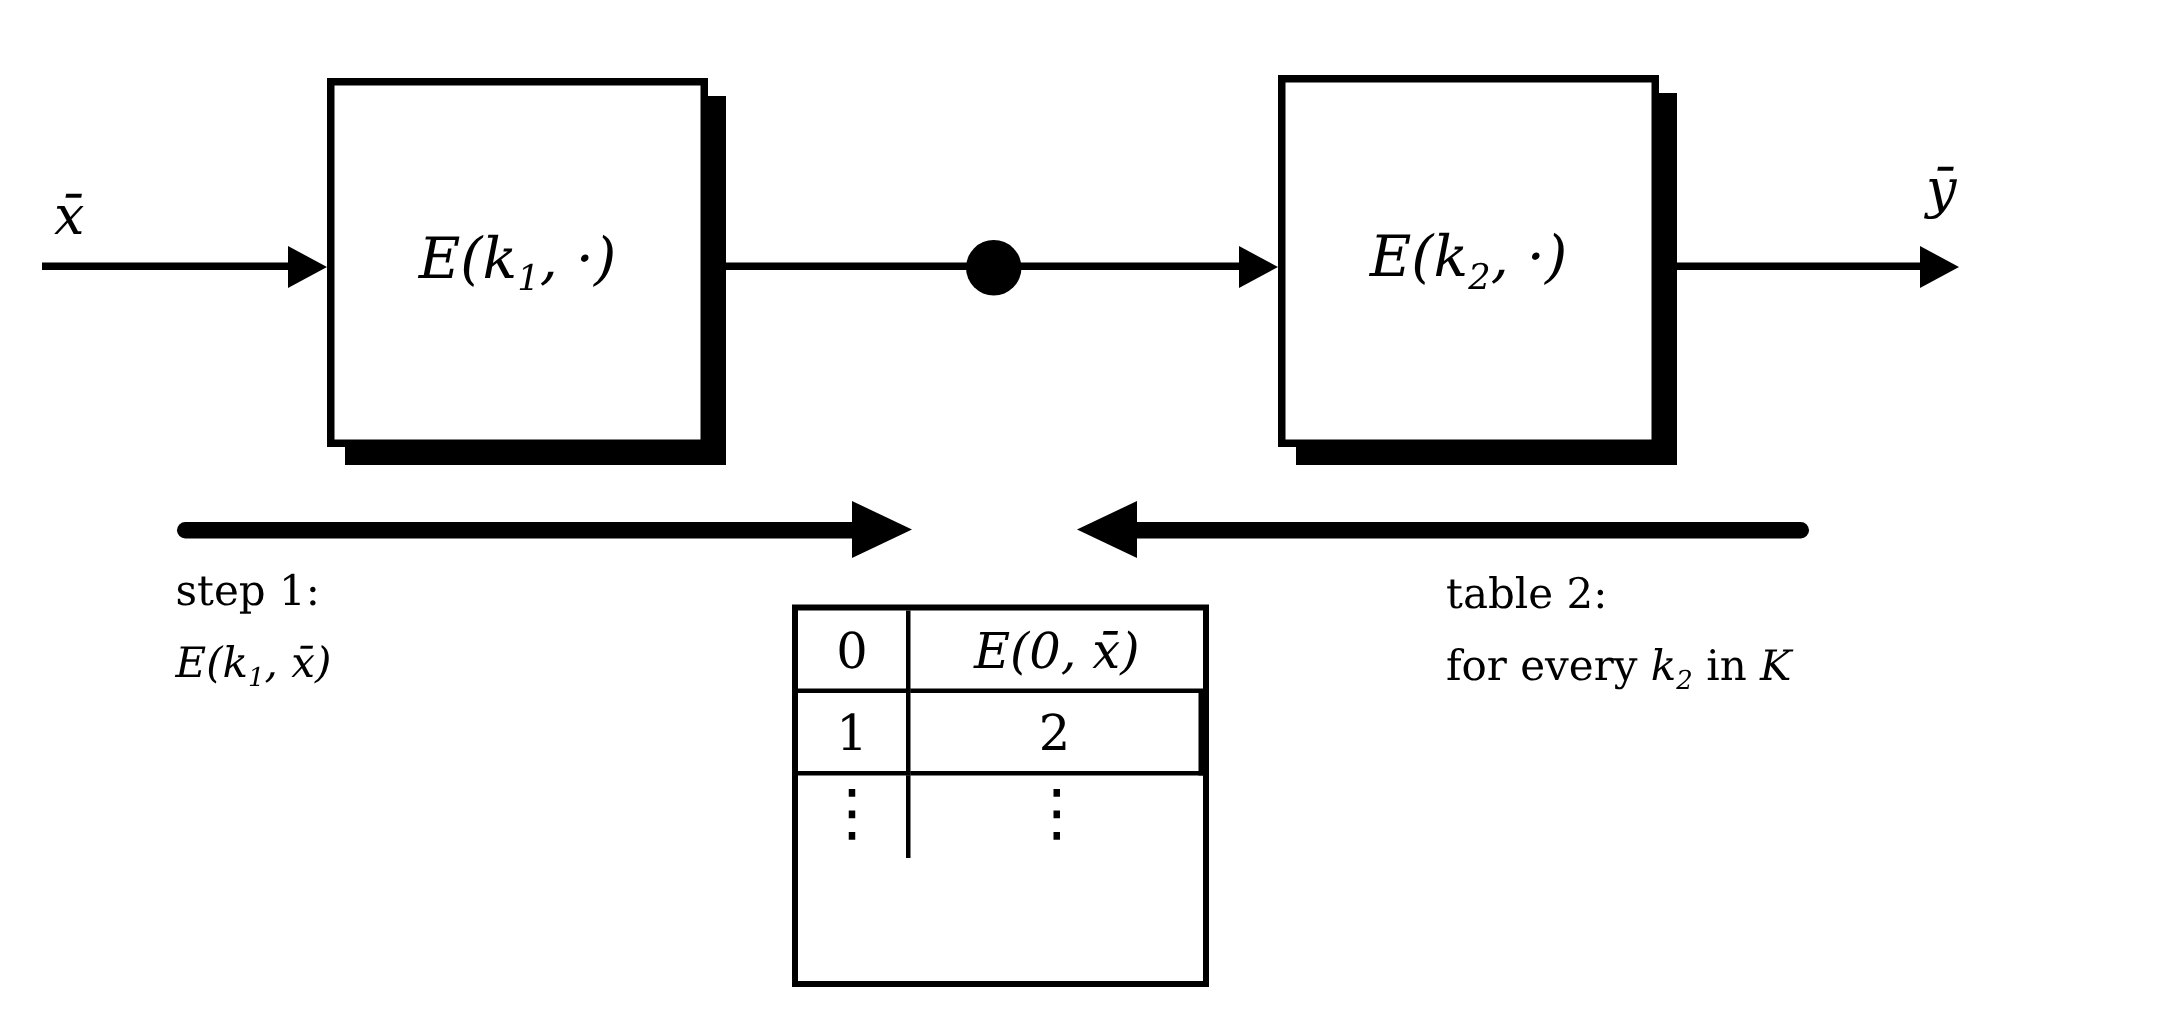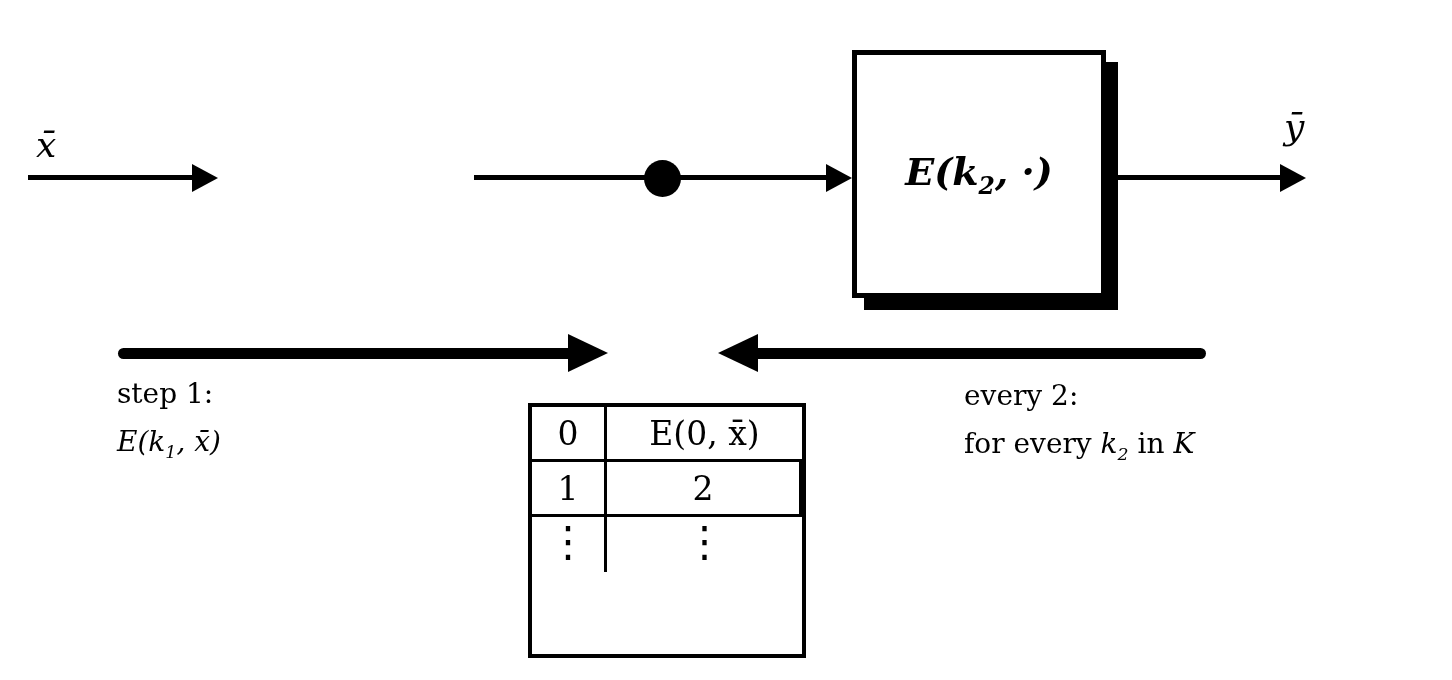--- a/index.html
+++ b/index.html
@@ -46,60 +46,63 @@
     position: absolute; left: 528px; top: 403px;
     border: 4px solid #000; background: #fff;
     display: grid;
     grid-template-columns: 75px 195px;
     grid-template-rows: 55px 55px 55px 82px;
   }
   .tcell {
     display: flex; align-items: center; justify-content: center;
     font-size: 33px;
   }
-  .tcell.val { }
+  .tcell.val { font-style: italic; }
   .b-r { border-right: 3px solid #000; }
   .b-b { border-bottom: 3px solid #000; }
   .vdots { font-style: normal; font-size: 42px; line-height: 1; padding-bottom: 6px; }
 </style>
 </head>
 <body>
 
 <div class="canvas">
 
   <div class="iolabel" style="left:36px; top:124px;">x̄</div>
   <div class="hline" style="left:28px; top:175px; width:168px; height:5px;"></div>
   <div class="head-r" style="left:192px; top:164px; border-width:14px 0 14px 26px;"></div>
 
+  <div class="procbox" style="left:218px; top:52px; width:254px; height:246px;">
+    <div class="boxlabel"><span>E(k</span><sub class="mathsub">1</sub><span>, ·)</span></div>
+  </div>
 
   <div class="hline" style="left:474px; top:175px; width:352px; height:5px;"></div>
   <div class="dot" style="left:644px; top:160px;"></div>
   <div class="head-r" style="left:826px; top:164px; border-width:14px 0 14px 26px;"></div>
 
-  <div class="procbox" style="left:852px; top:50px; width:254px; height:248px;font-weight:bold;">
+  <div class="procbox" style="left:852px; top:50px; width:254px; height:248px;">
     <div class="boxlabel"><span>E(k</span><sub class="mathsub">2</sub><span>, ·)</span></div>
   </div>
 
   <div class="hline" style="left:1114px; top:175px; width:166px; height:5px;"></div>
   <div class="head-r" style="left:1280px; top:164px; border-width:14px 0 14px 26px;"></div>
   <div class="iolabel" style="left:1284px; top:106px;">ȳ</div>
 
   <div class="hline thick" style="left:118px; top:348px; width:456px; height:11px;"></div>
   <div class="head-r" style="left:568px; top:334px; border-width:19px 0 19px 40px;"></div>
 
   <div class="head-l" style="left:718px; top:334px; border-width:19px 40px 19px 0;"></div>
   <div class="hline thick" style="left:748px; top:348px; width:458px; height:11px;"></div>
 
   <div class="steptext" style="left:117px; top:370px;">
     <div>step 1:</div>
     <div class="math"><span>E(k</span><sub class="mathsub">1</sub><span>, x̄)</span></div>
   </div>
 
   <div class="steptext" style="left:964px; top:372px;">
-    <div>every 2:</div>
+    <div>table 2:</div>
     <div><span class="roman">for every </span><span class="math">k</span><sub class="mathsub math">2</sub><span class="roman"> in </span><span class="math">K</span></div>
   </div>
 
   <div class="lookup-table">
     <div class="tcell key b-r b-b">0</div>
     <div class="tcell val b-b">E(0, x̄)</div>
     <div class="tcell key b-r b-b">1</div>
     <div class="tcell key b-r b-b">2</div>
     <div class="tcell key b-r vdots">⋮</div>
     <div class="tcell val vdots">⋮</div>

